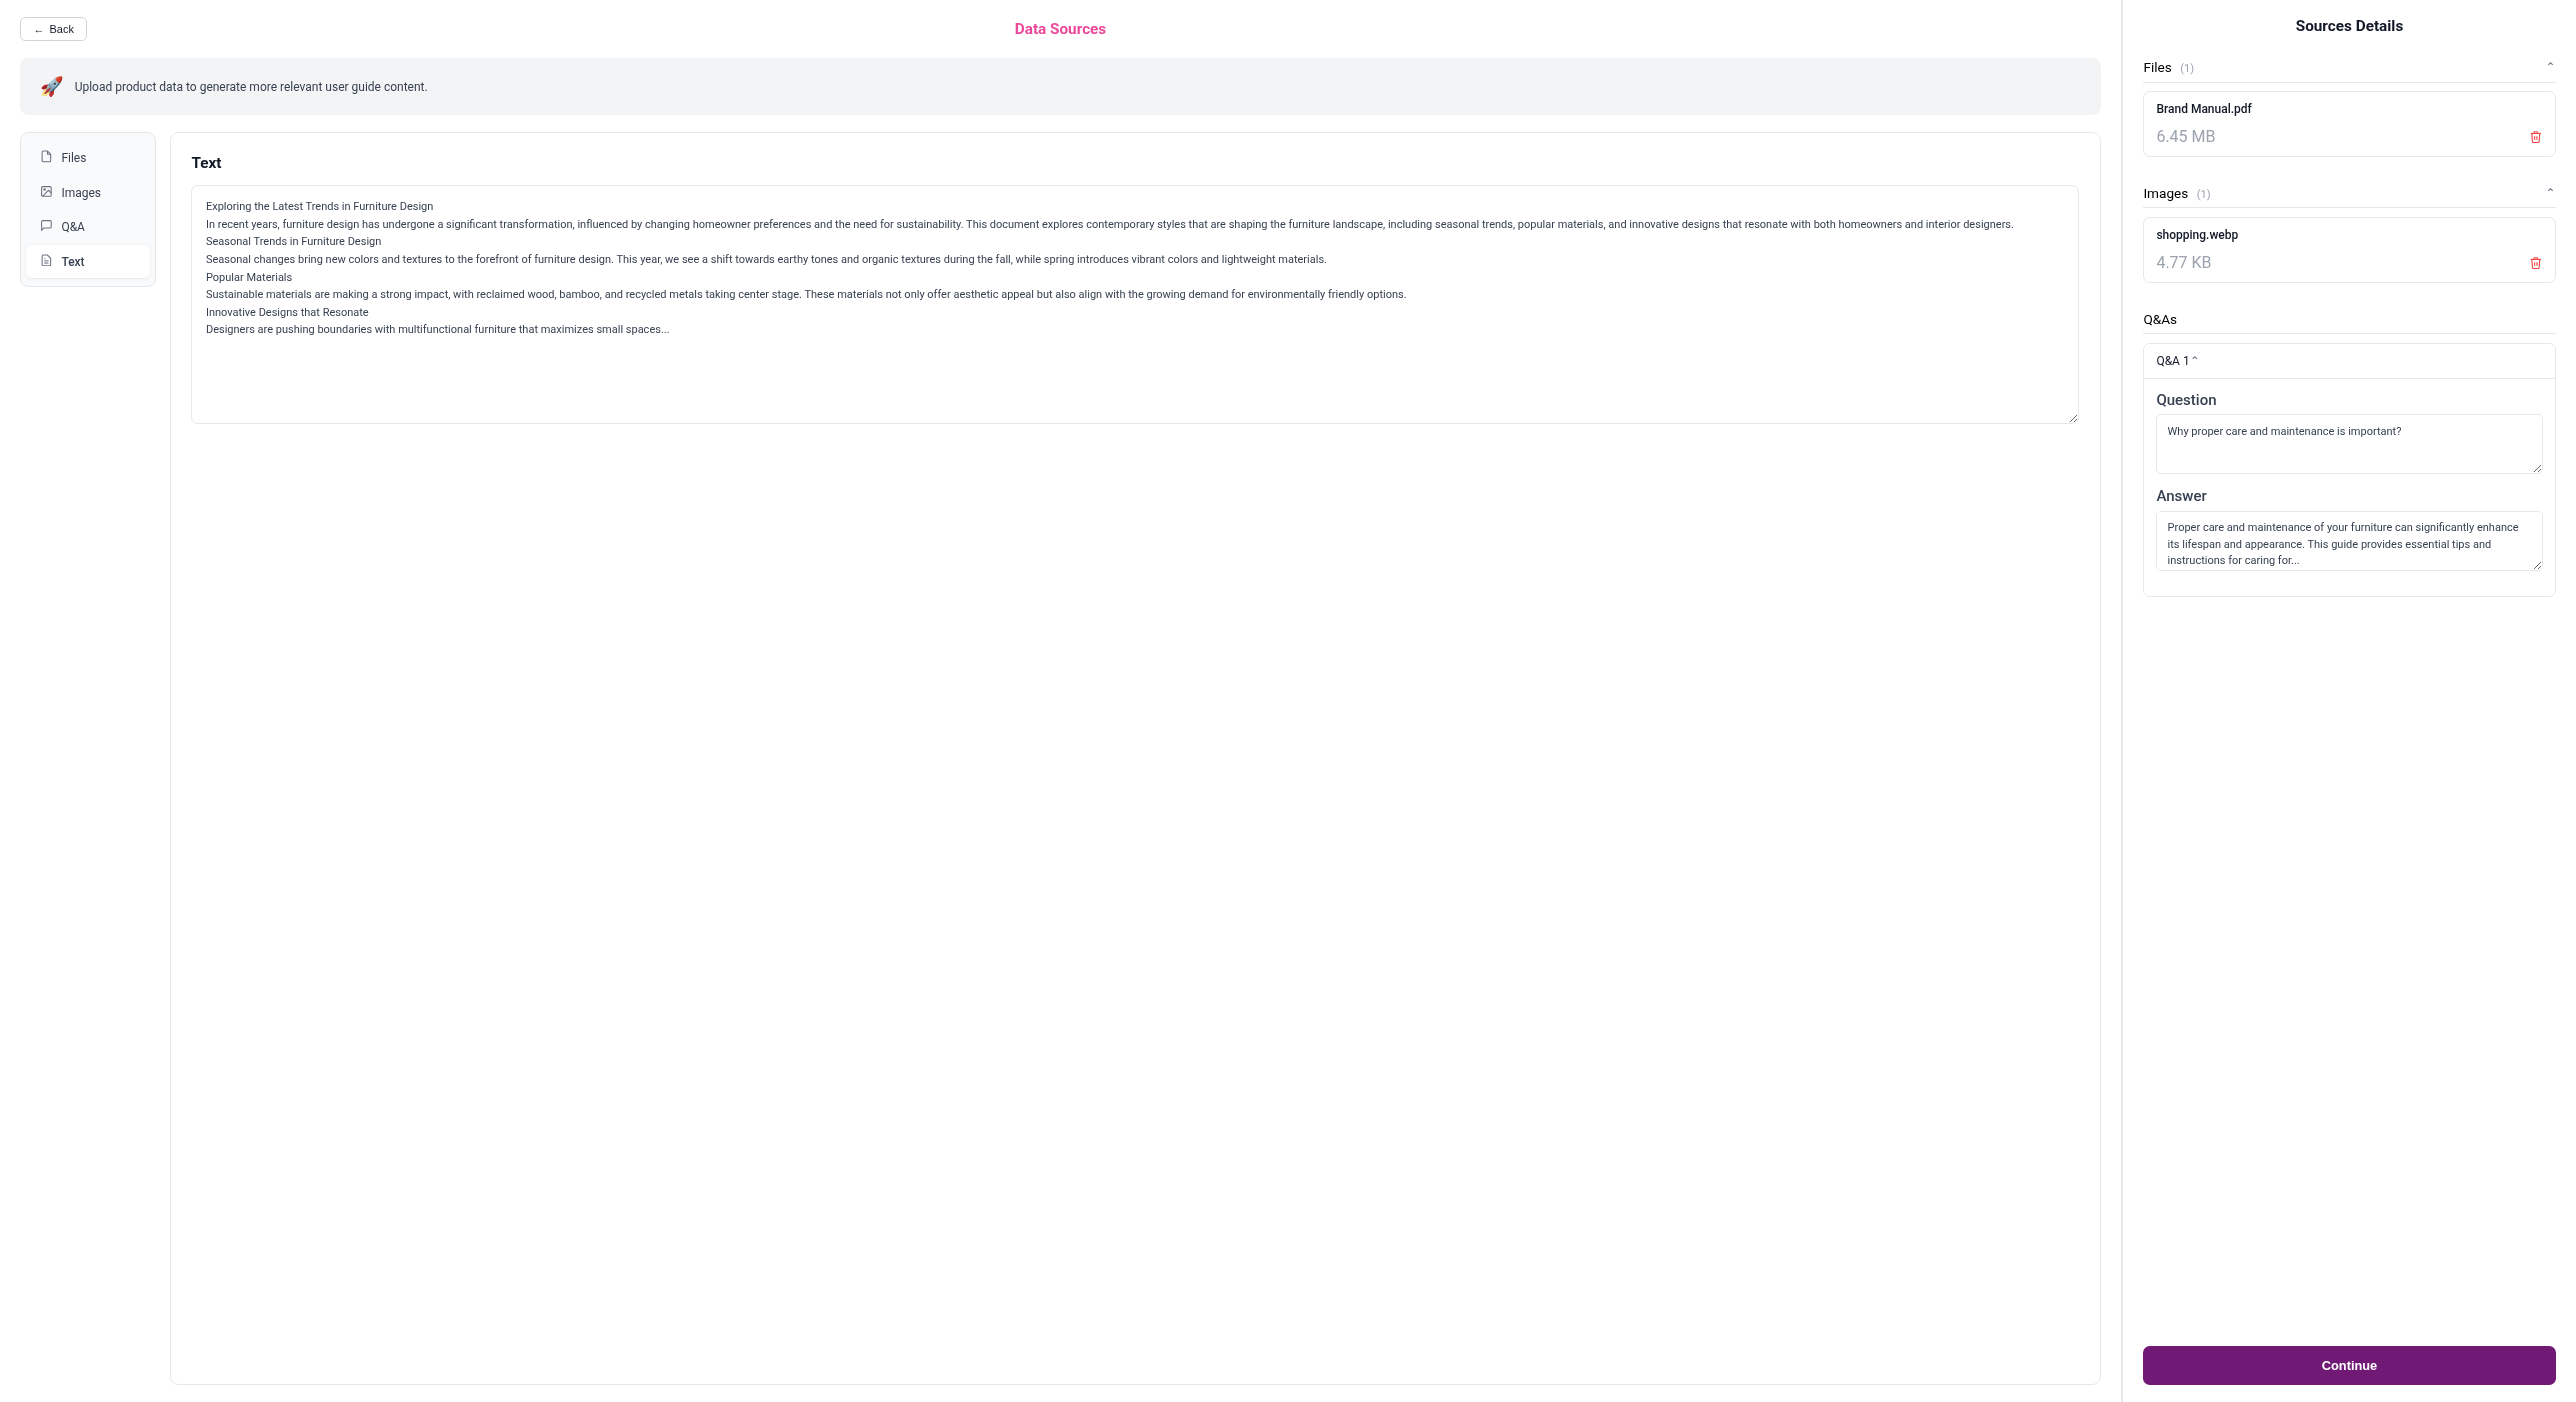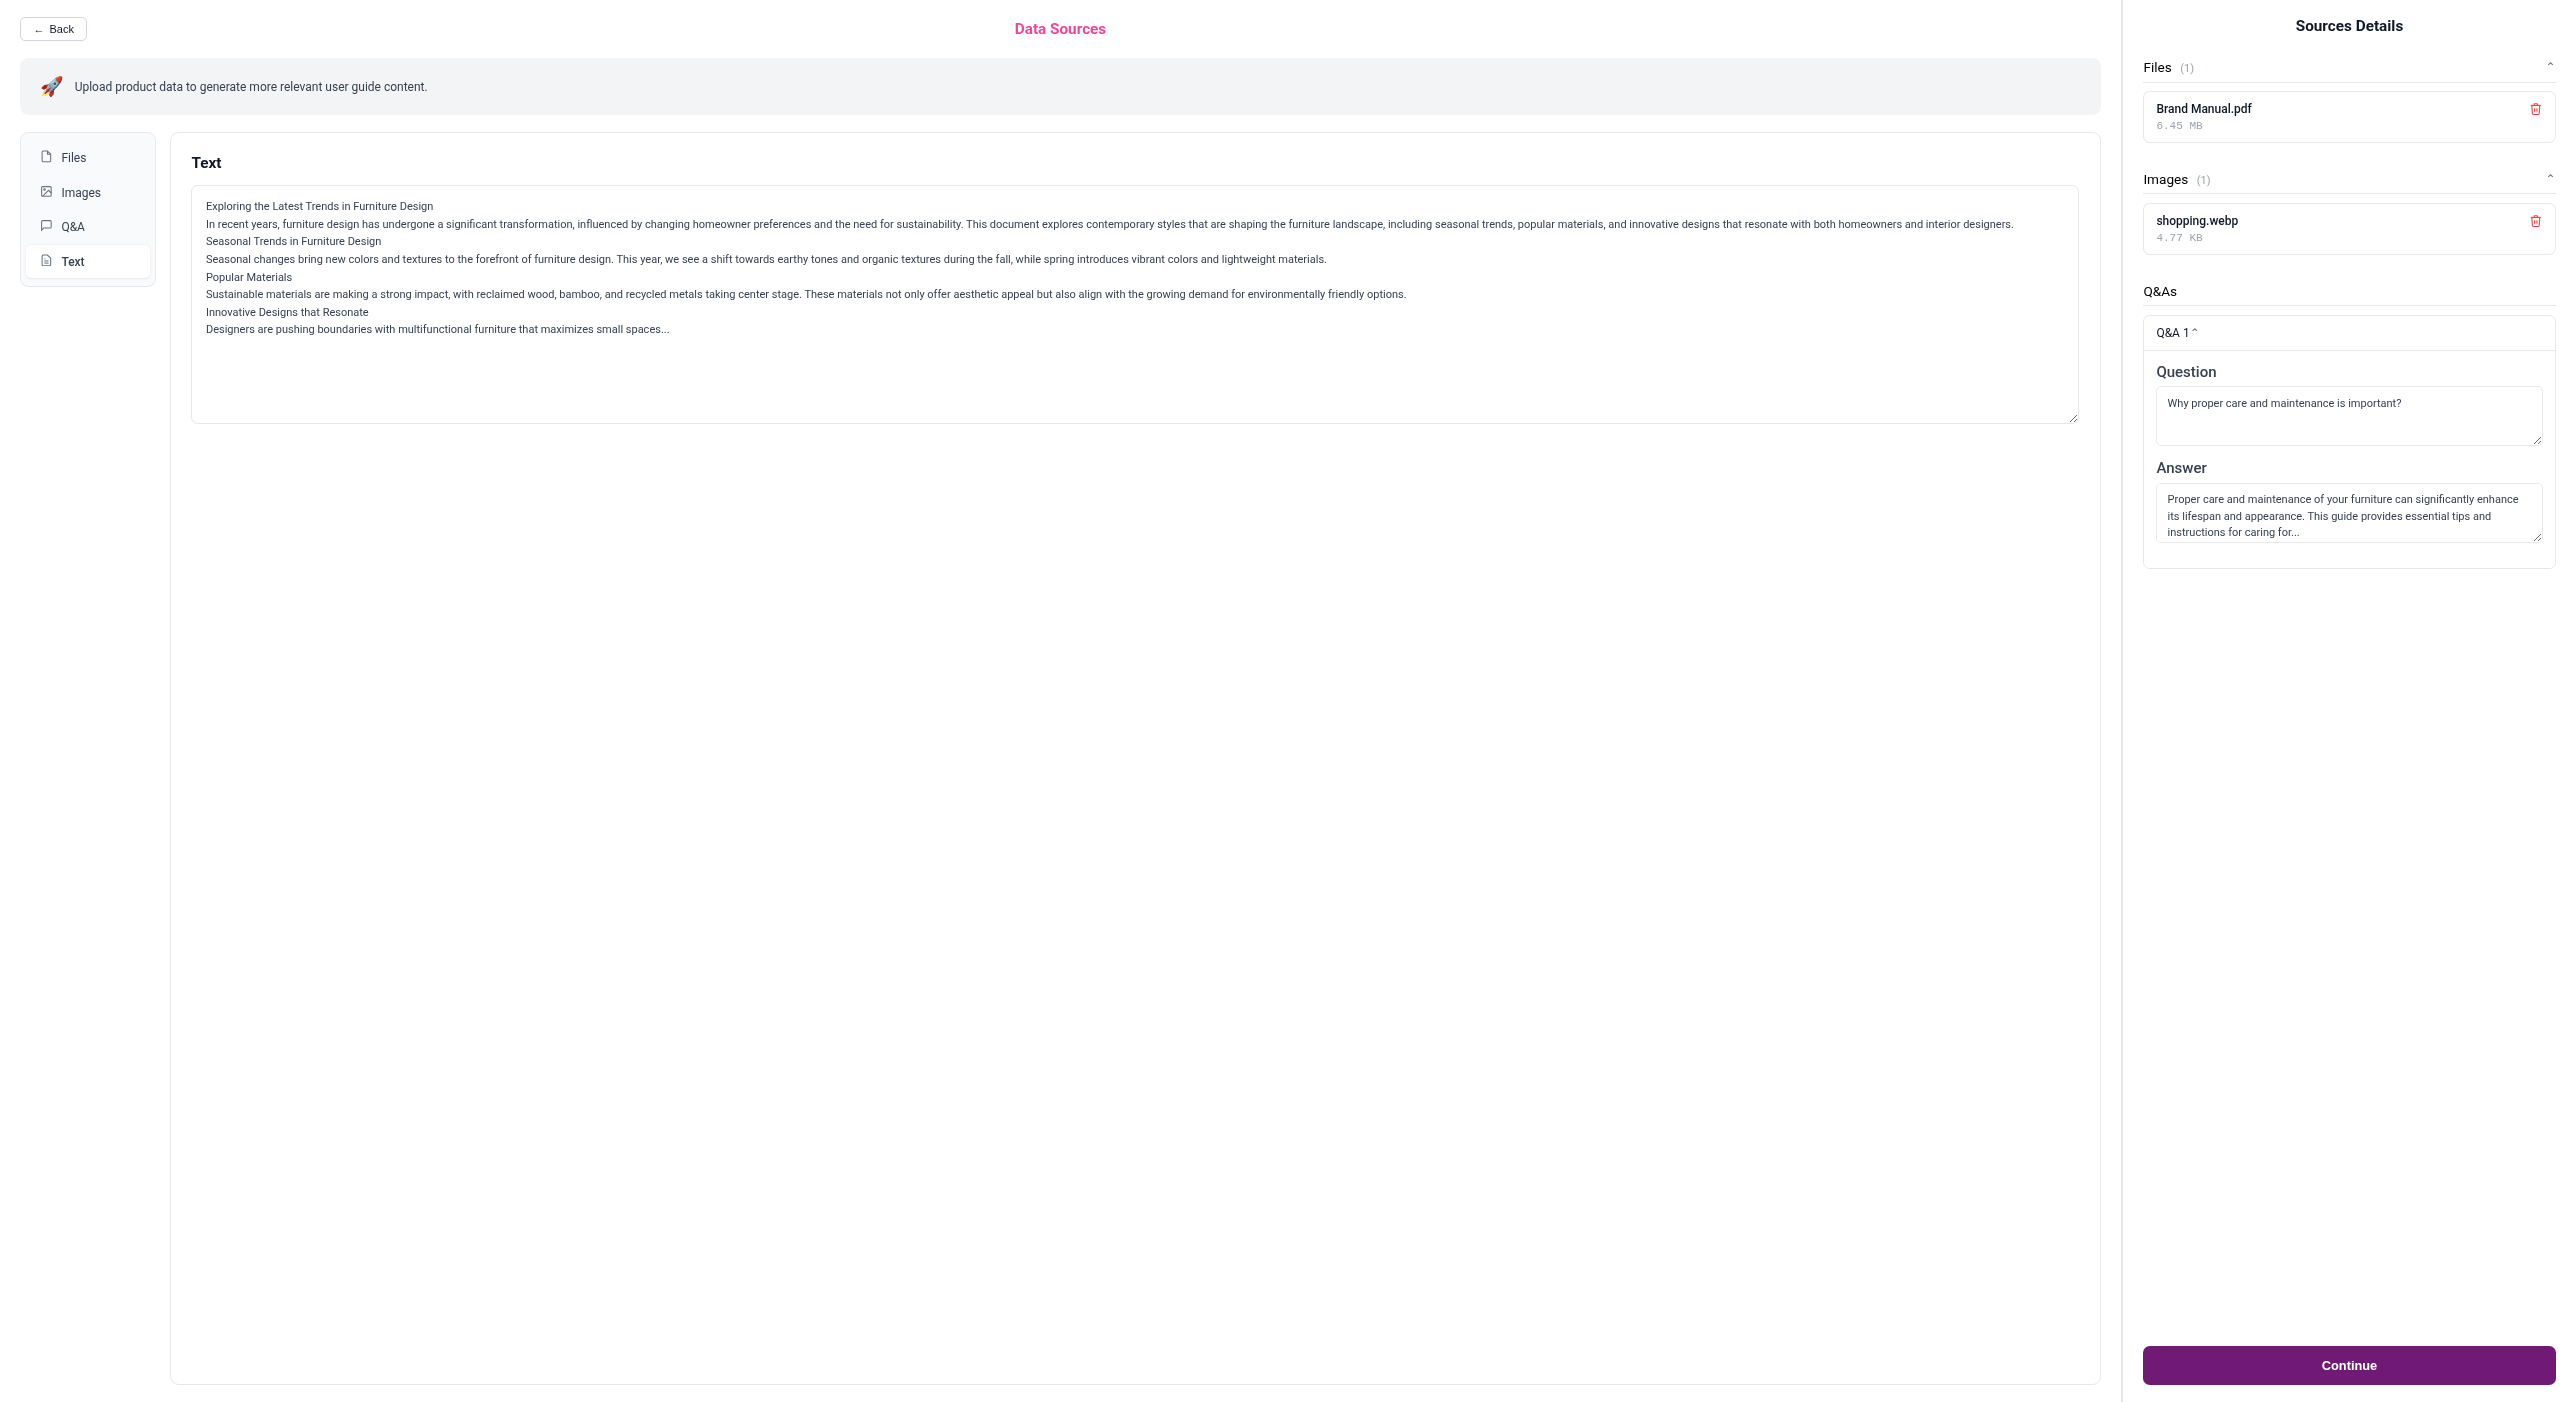--- a/index.html
+++ b/index.html
@@ -173,39 +173,38 @@
       margin-left: 5.1px;
     }
 
     .chevron-icon {
       color: #6b7280;
       font-size: 12px;
     }
 
     .file-item {
       display: flex;
-      align-items: flex-start;
+      align-items: flex-end;
       justify-content: space-between;
       border: 0.9px solid #e5e7eb;
       border-radius: 6.8px;
       padding: 10.2px 12px;
       margin-bottom: 6.8px;
     }
 
     .file-info .file-name {
       font-size: 12px;
       font-weight: 500;
       color: #111827;
     }
 
     .file-info .file-size {
-      font-size: 11px;
+      font-size: 16px;
       color: #9ca3af;
-      margin-top: 4px;
-      font-family: Liberation Mono, monospace;
+      margin-top: 11px;
     }
 
     .delete-icon {
       color: #ef4444;
       font-size: 13.6px;
       cursor: pointer;
     }
 
     .qa-section {
       margin-bottom: 13.6px;

